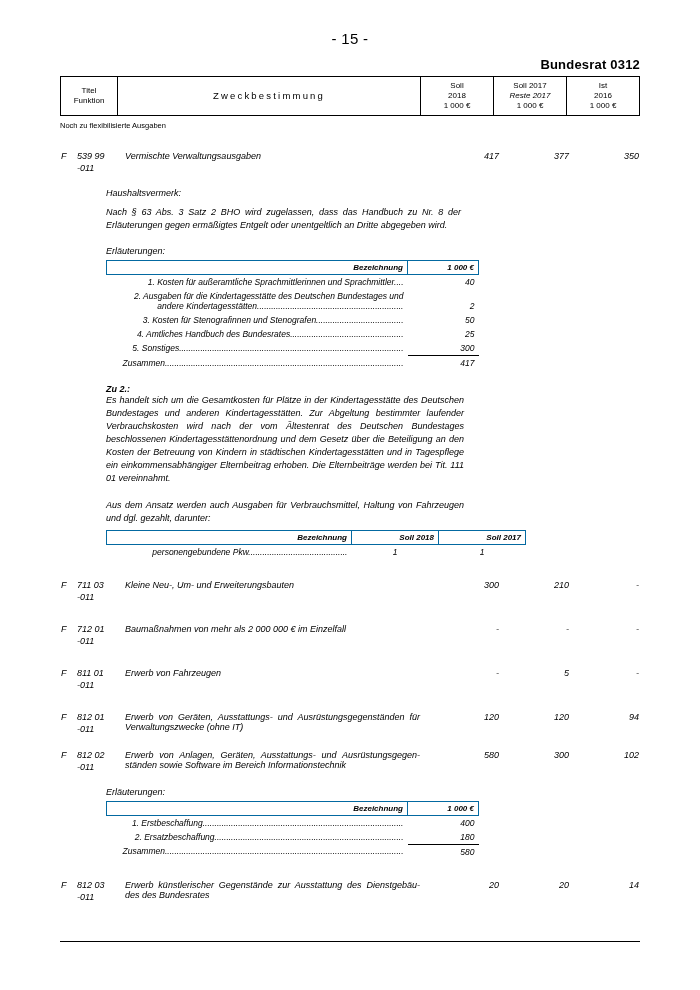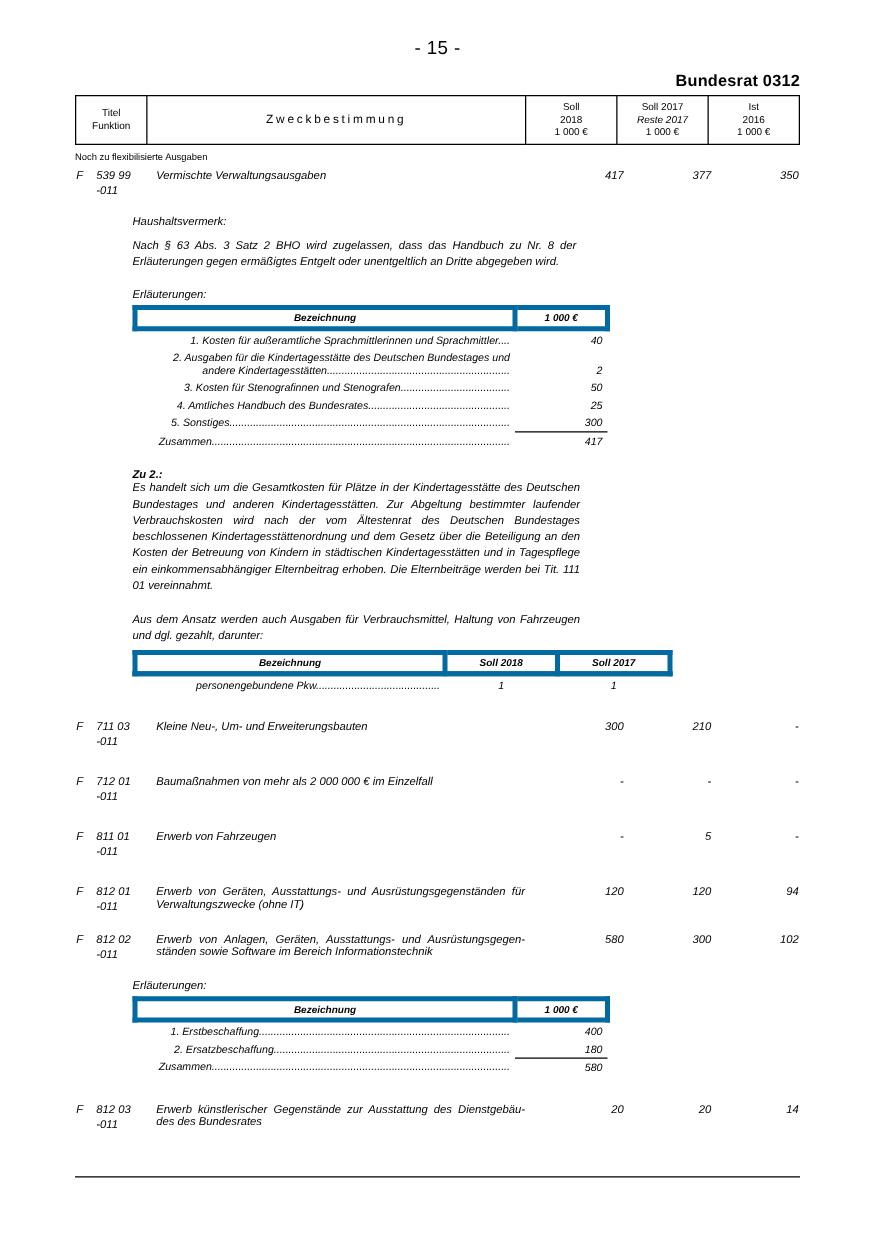--- a/index.html
+++ b/index.html
@@ -56,21 +56,21 @@
   .col-n  { width: 68px; }
   .zweck {
     letter-spacing: 2.2px;
     font-size: 9.5px;
   }
   .ital { font-style: italic; }
 
   .noch {
     font-size: 7.5px;
     margin-top: 5px;
-    margin-bottom: 4px;
+    margin-bottom: 20px;
   }
 
   
   table.body {
     width: 100%;
     border-collapse: collapse;
     table-layout: fixed;
   }
   table.body td {
     vertical-align: top;
@@ -109,22 +109,22 @@
     table-layout: fixed;
     font-size: 8.5px;
     margin-top: 4px;
   }
   table.inner th, table.inner td {
     padding: 2px 4px;
     font-style: italic;
     vertical-align: top;
   }
   table.inner thead th {
-    border: 4px solid #0369a1;
-    text-align: center;
+    border: 1px solid #0369a1;
+    text-align: right;
     font-weight: bold;
     font-size: 8px;
   }
   table.inner tbody td {
     border: none;
     text-align: right;
   }
   .inner-w1 { width: 292px; }
   .inner-w2 { width: 62px; }
   td.inner-desc { font-size: 8.5px; padding-left: 8px; }

